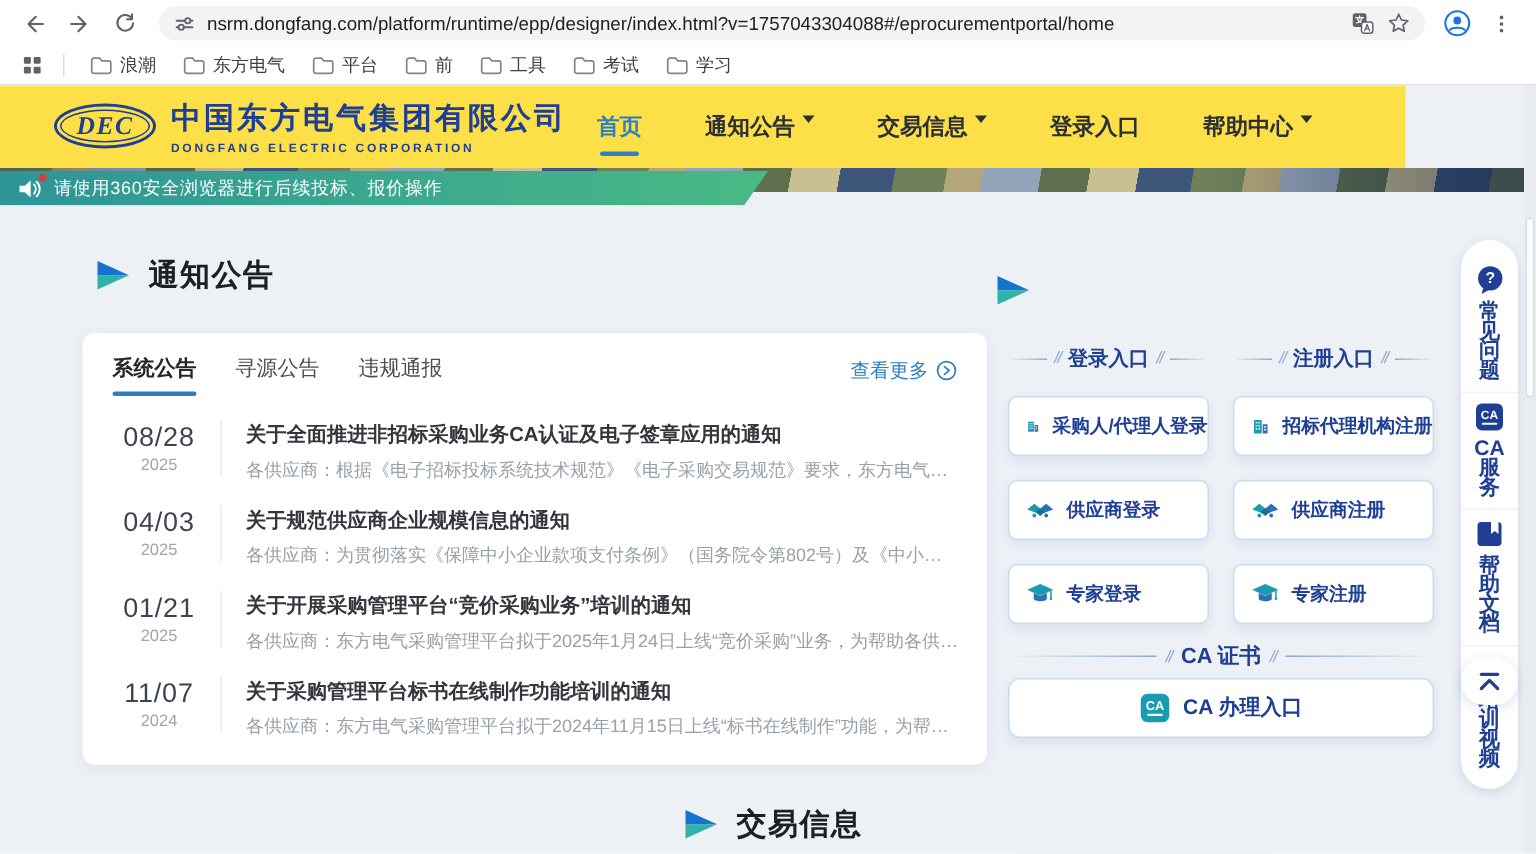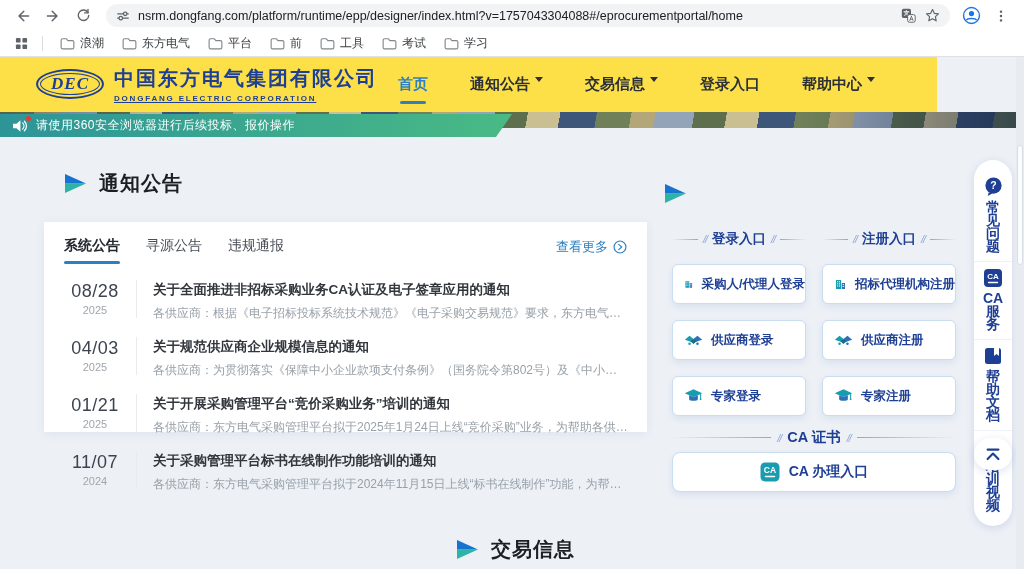--- a/index.html
+++ b/index.html
@@ -20,21 +20,21 @@
   .bm-item { display:flex; align-items:center; gap:5px; margin:0 9px; font-size:12px; color:#3c4043; cursor:pointer; }
 
   
   .site-header { position:absolute; top:57px; left:0; width:937px; height:55px; background:#fde047; z-index:20; }
   .brand { position:absolute; left:36px; top:8px; display:flex; align-items:center; gap:10px; }
   .dec-oval { width:68px; height:30px; border:2.5px solid #1e3f94; border-radius:50%; display:flex; align-items:center; justify-content:center; position:relative; }
   .dec-oval::after { content:""; position:absolute; inset:2px; border:1px solid #1e3f94; border-radius:50%; }
   .dec-txt { font-size:17px; font-weight:bold; font-style:italic; color:#1e3f94; letter-spacing:1px; font-family:"Liberation Serif", serif; }
   .brand-names { display:flex; flex-direction:column; }
   .brand-cn { font-size:20px; font-weight:bold; color:#1e3f94; letter-spacing:2px; }
-  .brand-en { font-size:8px; font-weight:bold; color:#1e3f94; letter-spacing:1.8px; margin-top:2px;text-decoration:underline; }
+  .brand-en { font-size:8px; font-weight:bold; color:#1e3f94; letter-spacing:1.8px; margin-top:2px; }
   .main-nav { position:absolute; right:62px; top:0; height:55px; display:flex; align-items:center; gap:42px; }
   .nav-item { font-size:15px; font-weight:bold; color:#2b2f36; cursor:pointer; position:relative; padding:4px 0; display:flex; align-items:flex-start; gap:5px; }
   .nav-item.active { color:#2e80c0; }
   .nav-item.active::after { content:""; position:absolute; left:2px; right:2px; bottom:-6px; height:3px; background:#2e80c0; border-radius:2px; }
   .caret { width:0; height:0; border-left:4.5px solid transparent; border-right:4.5px solid transparent; border-top:5.5px solid #2b2f36; margin-top:2px; }
 
   
   .banner { position:absolute; top:112px; left:0; width:1024px; height:16px; z-index:5;
     background:
       linear-gradient(90deg, rgba(20,40,70,.35), rgba(20,40,70,0) 18%, rgba(20,40,70,0) 78%, rgba(16,32,64,.6)),
@@ -45,21 +45,21 @@
     display:flex; align-items:center; padding:0 12px; color:#fff; }
   .ribbon-text { font-size:12px; margin-left:8px; letter-spacing:.5px; }
   .speaker-wrap { position:relative; width:16px; height:14px; }
   .speaker-wrap .dot { position:absolute; top:-3px; right:-3px; width:5px; height:5px; background:#e53935; border-radius:50%; }
 
   
   .sec-heading { position:absolute; display:flex; align-items:center; gap:12px; z-index:7; }
   .sec-heading .txt { font-size:20px; font-weight:bold; color:#1c1f24; letter-spacing:1px; }
 
   
-  .notice-card { position:absolute; left:44px; top:222px; width:603px; height:210px; background:#fff; border-radius:0; box-shadow:0 2px 10px rgba(31,58,147,.07); z-index:7; }
+  .notice-card { position:absolute; left:55px; top:222px; width:603px; height:288px; background:#fff; border-radius:8px; box-shadow:0 2px 10px rgba(31,58,147,.07); z-index:7; }
   .tabs-row { display:flex; align-items:center; padding:15px 20px 0 20px; }
   .tab { font-size:14px; color:#4a4f57; margin-right:26px; cursor:pointer; padding-bottom:9px; position:relative; }
   .tab.active { color:#23272e; font-weight:bold; }
   .tab.active::after { content:""; position:absolute; left:0; right:0; bottom:0; height:3px; background:#2e80c0; border-radius:2px; }
   .view-more { margin-left:auto; display:flex; align-items:center; gap:5px; color:#2e80c0; font-size:13px; cursor:pointer; padding-bottom:8px; }
   .notice-list { padding:6px 0 0 0; }
   .notice-item { display:flex; align-items:center; height:57px; padding:0 18px 0 20px; cursor:pointer; }
   .nd { width:62px; text-align:center; flex:none; }
   .nd .d { font-size:18px; color:#3d4450; font-weight:500; letter-spacing:.5px; }
   .nd .y { font-size:11px; color:#a0a6ad; margin-top:2px; }

